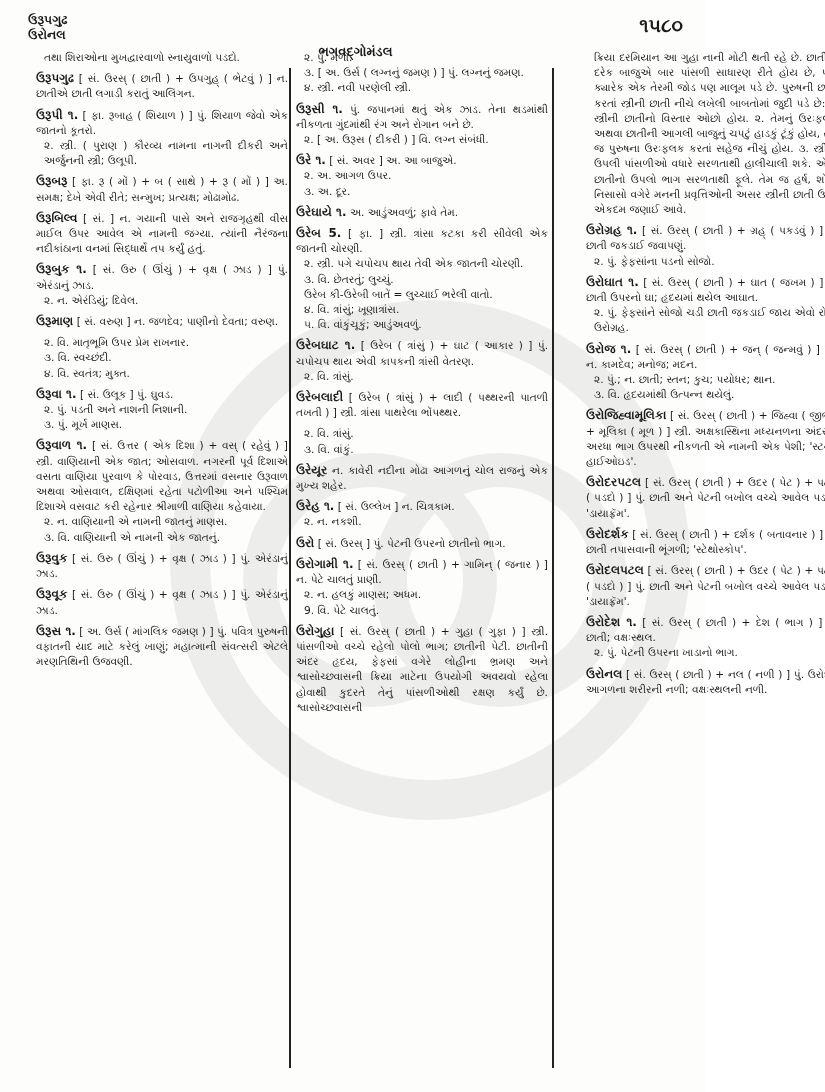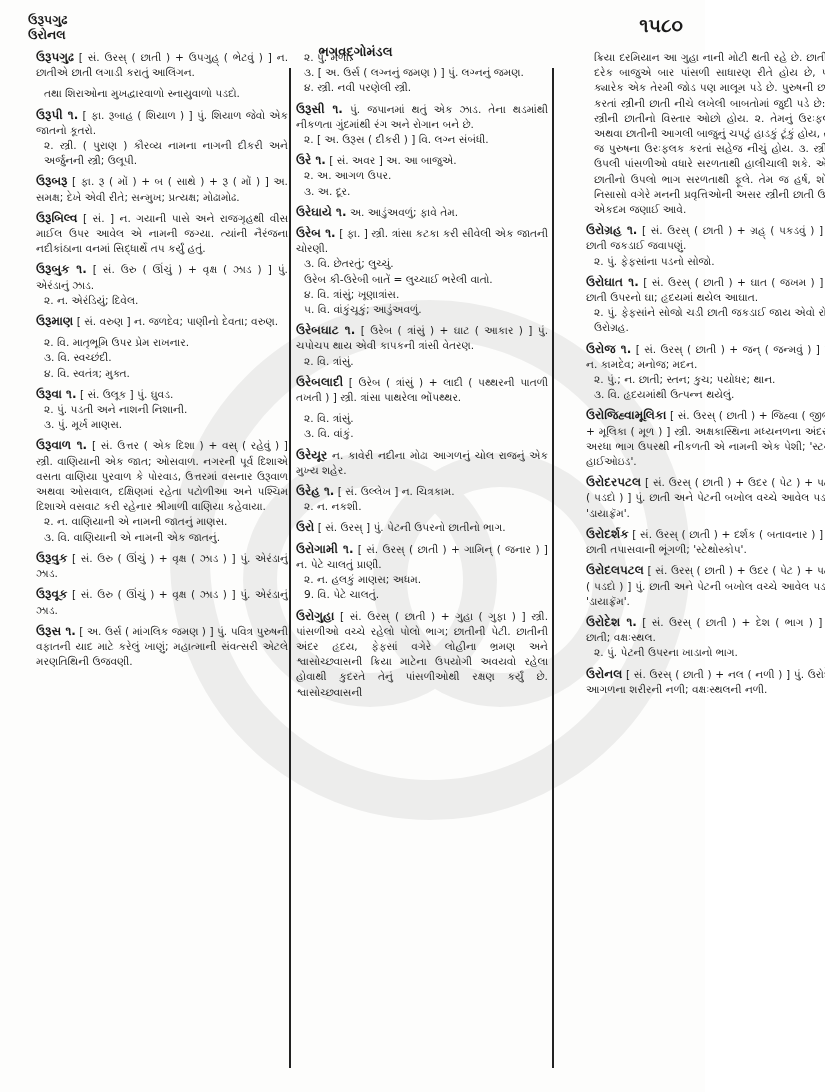--- a/index.html
+++ b/index.html
@@ -44,24 +44,24 @@
     <div class="hdr-center">ભગવદ્ગોમંડલ</div>
     <div class="hdr-right">૧૫૮૦</div>
   </div>
 
   <div class="columns">
     <div class="rule rule1"></div>
     <div class="rule rule2"></div>
 
     <div class="col col1">
         <div class="entry">
-          <p><span class="hw">ઉરૂપગુઢ</span> <span>[ સં. ઉરસ્ ( છાતી ) + ઉપગુહ્ ( ભેટવું ) ] ન. છાતીએ છાતી લગાડી કરાતું આલિંગન.</span></p>
+          <p class="cont"><span>તથા શિરાઓના મુખદ્વારવાળો સ્નાયુવાળો પડદો.</span></p>
         </div>
         <div class="entry">
-          <p class="cont"><span>તથા શિરાઓના મુખદ્વારવાળો સ્નાયુવાળો પડદો.</span></p>
+          <p><span class="hw">ઉરૂપગુઢ</span> <span>[ સં. ઉરસ્ ( છાતી ) + ઉપગુહ્ ( ભેટવું ) ] ન. છાતીએ છાતી લગાડી કરાતું આલિંગન.</span></p>
         </div>
         <div class="entry">
           <p><span class="hw">ઉરૂપી ૧.</span> <span>[ ફા. રૂબાહ ( શિયાળ ) ] પું. શિયાળ જેવો એક જાતનો કૂતરો.</span></p>
           <p class="sense">૨. સ્ત્રી. ( પુરાણ ) કૌરવ્ય નામના નાગની દીકરી અને અર્જુનની સ્ત્રી; ઉલૂપી.</p>
         </div>
         <div class="entry">
           <p><span class="hw">ઉરૂબરૂ</span> <span>[ ફા. રૂ ( મોં ) + બ ( સાથે ) + રૂ ( મોં ) ] અ. સમક્ષ; દેખે એવી રીતે; સન્મુખ; પ્રત્યક્ષ; મોઢામોઢ.</span></p>
         </div>
         <div class="entry">
           <p><span class="hw">ઉરૂબિલ્વ</span> <span>[ સં. ] ન. ગયાની પાસે અને રાજગૃહથી વીસ માઈલ ઉપર આવેલ એ નામની જગ્યા. ત્યાંની નૈરંજના નદીકાંઠાના વનમાં સિદ્ધાર્થે તપ કર્યું હતું.</span></p>
@@ -110,21 +110,22 @@
         </div>
         <div class="entry">
           <p><span class="hw">ઉરે ૧.</span> <span>[ સં. અવર ] અ. આ બાજુએ.</span></p>
           <p class="sense">૨. અ. આગળ ઉપર.</p>
           <p class="sense">૩. અ. દૂર.</p>
         </div>
         <div class="entry">
           <p><span class="hw">ઉરેઘાયે ૧.</span> <span>અ. આડુંઅવળું; ફાવે તેમ.</span></p>
         </div>
         <div class="entry">
-          <p><span class="hw">ઉરેબ ૧.</span> <span>[ ફા. ] સ્ત્રી. ત્રાંસા કટકા કરી સીવેલી એક જાતની ચોરણી.</span></p>
+          <p><span class="hw">ઉરેબ 5.</span> <span>[ ફા. ] સ્ત્રી. ત્રાંસા કટકા કરી સીવેલી એક જાતની ચોરણી.</span></p>
+          <p class="sense">૨. સ્ત્રી. પગે ચપોચપ થાય તેવી એક જાતની ચોરણી.</p>
           <p class="sense">૩. વિ. છેતરતું; લુચ્ચું.</p>
           <p class="sense">ઉરેબ કી-ઉરેબી બાતેં = લુચ્ચાઈ ભરેલી વાતો.</p>
           <p class="sense">૪. વિ. ત્રાંસું; ખૂણાત્રાંસ.</p>
           <p class="sense">૫. વિ. વાંકુંચૂકું; આડુંઅવળું.</p>
         </div>
         <div class="entry">
           <p><span class="hw">ઉરેબઘાટ ૧.</span> <span>[ ઉરેબ ( ત્રાંસું ) + ઘાટ ( આકાર ) ] પું. ચપોચપ થાય એવી કાપકની ત્રાંસી વેતરણ.</span></p>
           <p class="sense">૨. વિ. ત્રાંસું.</p>
         </div>
         <div class="entry">

